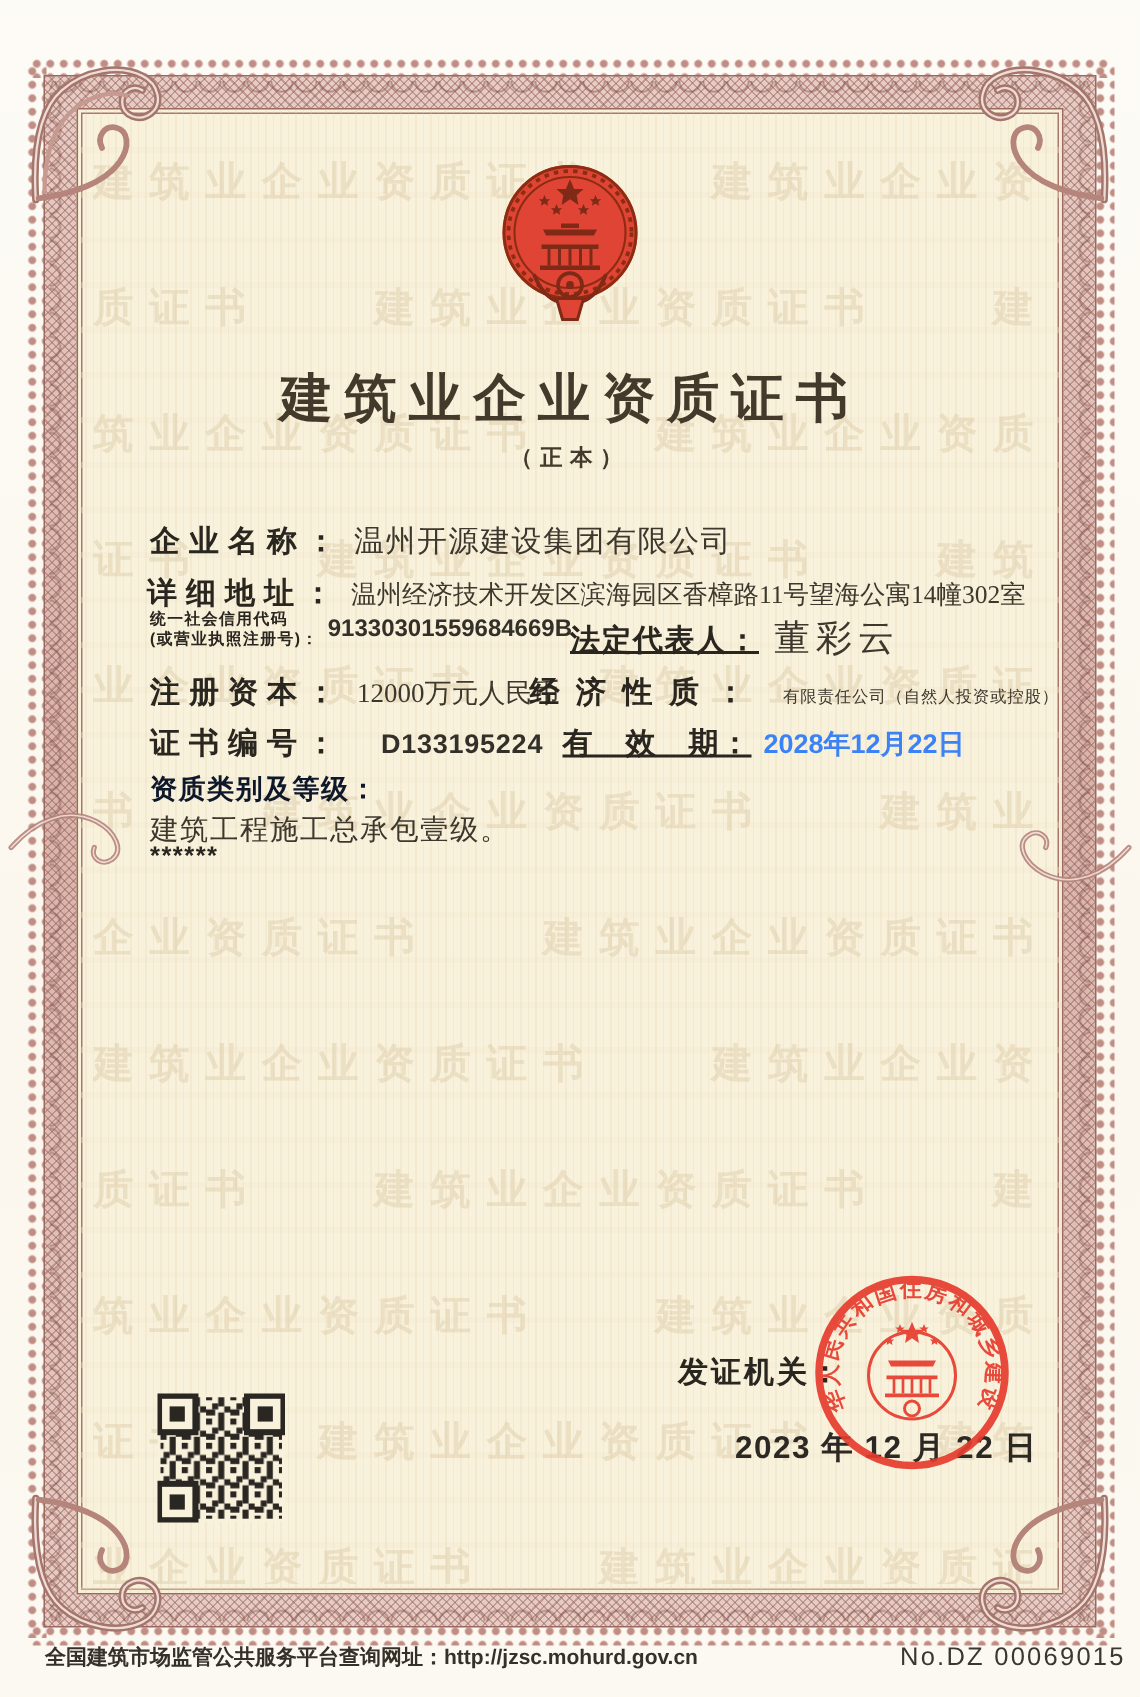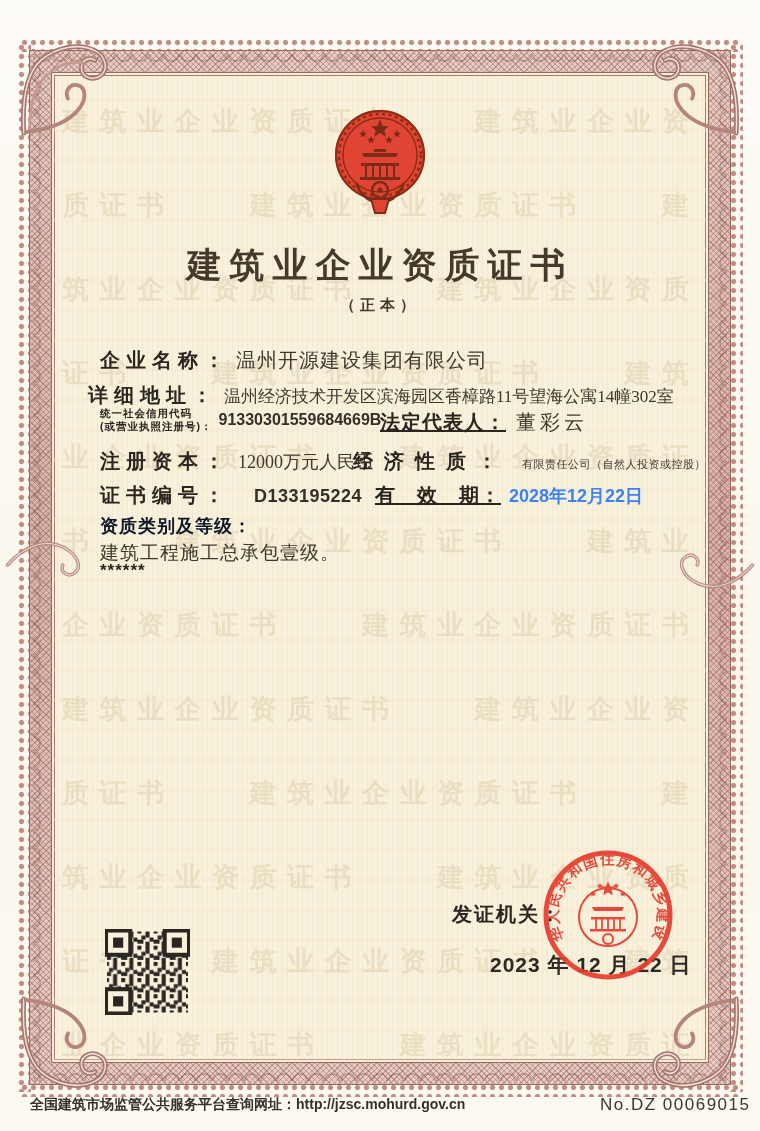--- a/index.html
+++ b/index.html
@@ -58,25 +58,25 @@
     font-size:15px;font-weight:bold;letter-spacing:5px;color:#443a2b;}
 
   .row{position:absolute;display:flex;align-items:baseline;white-space:nowrap;}
   .lbl{font-weight:bold;color:#29251f;font-size:20px;letter-spacing:6px;}
   .lbl-tight{font-weight:bold;color:#29251f;font-size:20px;letter-spacing:1px;text-decoration:underline;}
   .lbl-wide{font-weight:bold;color:#29251f;font-size:20px;letter-spacing:11px;}
   .val{font-family:"Liberation Serif",serif;color:#3d372d;}
   .num{font-family:"Liberation Sans",sans-serif;font-weight:bold;color:#33302a;}
 
   .r-company{left:100px;top:347px;}  .r-company .val{font-size:20px;margin-left:6px;letter-spacing:1px;}
-  .r-address{left:88px;top:382px;text-align:right;}  .r-address .val{font-size:17px;margin-left:6px;}
+  .r-address{left:98px;top:382px;text-align:right;}  .r-address .val{font-size:17px;margin-left:6px;}
   .r-credit{left:100px;top:407px;align-items:center;}
   .credit-lbl{font-weight:bold;color:#29251f;font-size:10.5px;line-height:13px;letter-spacing:1px;}
   .r-credit .num{font-size:16px;margin-left:6px;}
-  .r-legal{left:380px;top:409px;}   .r-legal .val{font-size:20px;margin-left:10px;letter-spacing:4px;text-align:center;}
+  .r-legal{left:380px;top:409px;}   .r-legal .val{font-size:24px;margin-left:10px;letter-spacing:4px;text-align:center;}
   .r-capital{left:100px;top:448px;} .r-capital .val{font-size:18px;margin-left:8px;}
   .r-econ{left:353px;top:448px;}    .r-econ .val{font-size:11px;margin-left:14px;letter-spacing:.5px;}
   .r-certno{left:100px;top:482px;}  .r-certno .num{font-size:18px;margin-left:24px;letter-spacing:.5px;}
   .r-valid{left:375px;top:482px;}   .r-valid .val{font-size:18px;margin-left:8px;font-weight:bold;font-family:"Liberation Sans",sans-serif;color:#3b82f6;}
   .r-qual-lbl{left:100px;top:514px;font-weight:bold;font-size:18px;letter-spacing:1px;color:#0f172a;}
   .r-qual-val{left:100px;top:540px;font-family:"Liberation Serif",serif;font-size:19px;letter-spacing:1px;color:#3d372d;}
   .r-stars{left:100px;top:561px;font-weight:bold;font-size:17px;letter-spacing:1px;color:#29251f;}
 
   .authority{position:absolute;left:452px;top:901px;font-size:20px;font-weight:bold;
     letter-spacing:2px;color:#29251f;z-index:6;}

